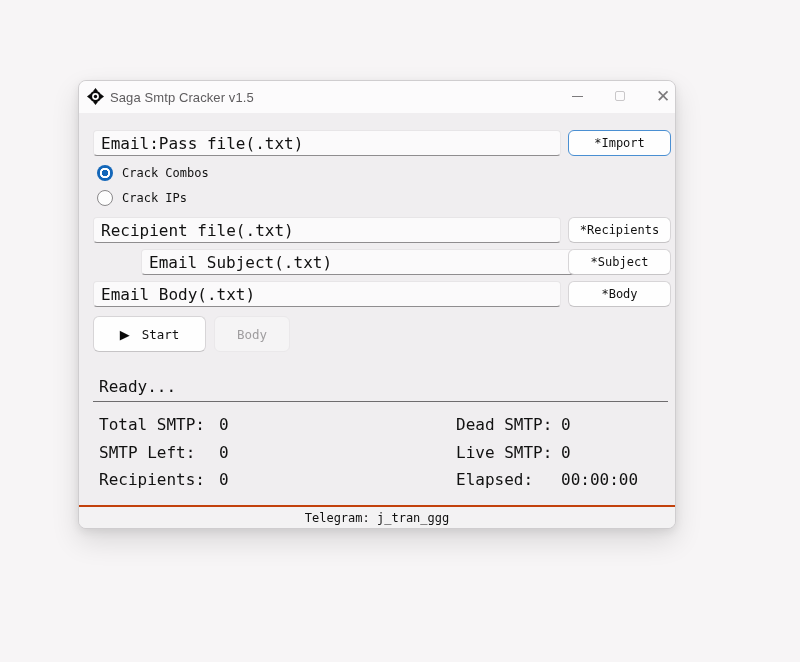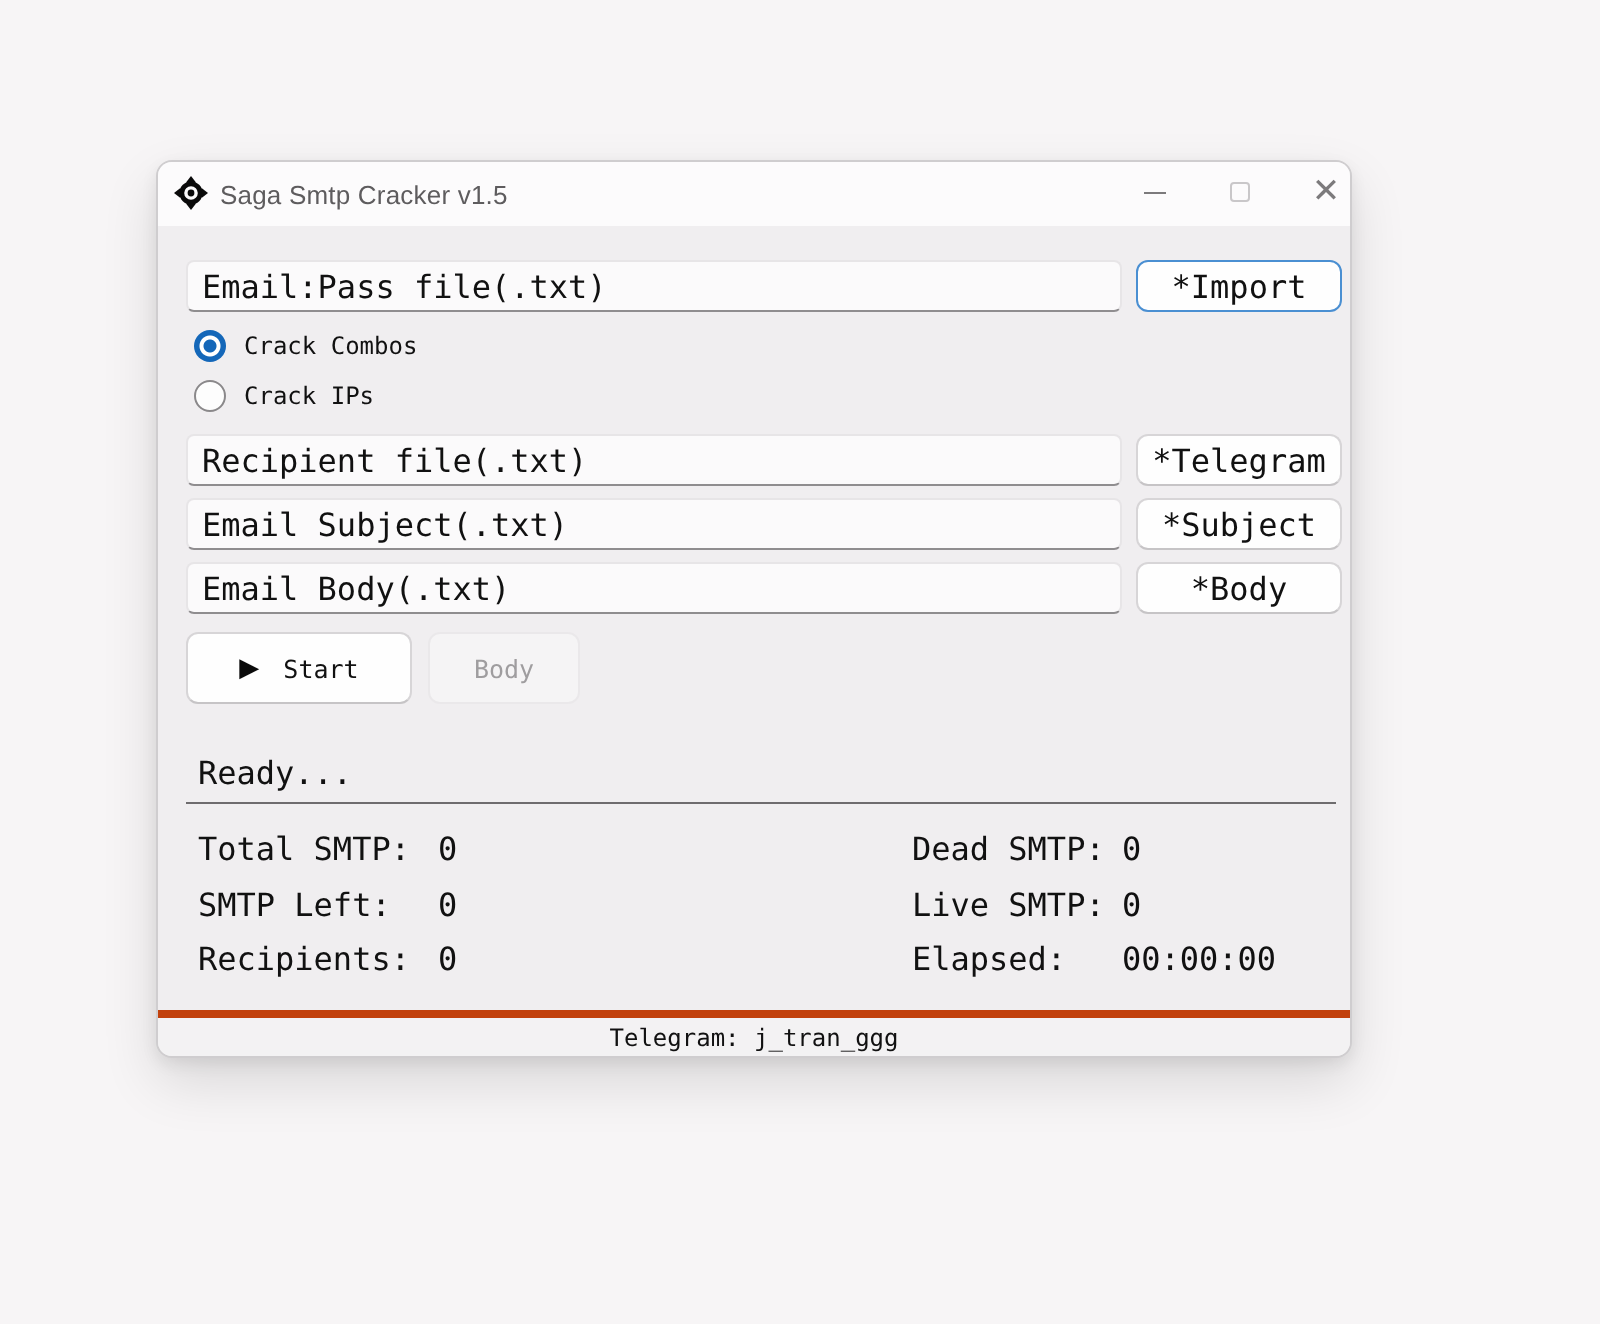--- a/index.html
+++ b/index.html
@@ -55,21 +55,21 @@
     padding: 0 7px;
     outline: none;
   }
   .side-btn {
     position: absolute; left: 489px; width: 103px; height: 26px;
     background: #fefefe;
     border: 1px solid #d7d5d7;
     border-bottom-color: #c6c4c6;
     border-radius: 6px;
     font-family: "DejaVu Sans Mono", monospace;
-    font-size: 16px; color: #111;
+    font-size: 12px; color: #111;
     display: flex; align-items: center; justify-content: center;
     cursor: default;
   }
   .side-btn.accent { border: 1.5px solid #4a8fd2; }
 
   .radio-row {
     position: absolute; left: 18px; height: 17px;
     display: flex; align-items: center; gap: 9px;
     font-family: "DejaVu Sans Mono", monospace;
     font-size: 12px; color: #111;
@@ -117,21 +117,21 @@
   .col-l-value { left: 140px; }
   .col-r-label { left: 377px; }
   .col-r-value { left: 482px; }
   .srow-0 { top: 337px; }
   .srow-1 { top: 365px; }
   .srow-2 { top: 392px; }
 
   .footer {
     position: absolute; left: 0; right: 0; bottom: 0; height: 23px;
     background: #f3f2f3;
-    border-top: 4px solid #c2410c;
+    border-top: 2px solid #c2410c;
     display: flex; align-items: center; justify-content: center;
     font-family: "DejaVu Sans Mono", monospace;
     font-size: 12px; color: #111;
   }
 </style>
 </head>
 <body>
 
 <div class="window">
 
@@ -164,23 +164,23 @@
   <div class="radio-row" style="top:83px">
     <span class="radio-dot on"></span>
     <span>Crack Combos</span>
   </div>
   <div class="radio-row" style="top:108px">
     <span class="radio-dot off"></span>
     <span>Crack IPs</span>
   </div>
 
   <input class="textfield" style="top: 136px;" type="text" value="Recipient file(.txt)">
-  <div class="side-btn" style="top:136px">*Telegram</div>
-
-  <input class="textfield" style="top: 168px;" type="text" value="Email Subject(.txt)">
+  <div class="side-btn" style="top:136px">*Recipients</div>
+
+  <input class="textfield" style="top: 168px; margin-left: 48px;" type="text" value="Email Subject(.txt)">
   <div class="side-btn" style="top:168px">*Subject</div>
 
   <input class="textfield" style="top: 200px;" type="text" value="Email Body(.txt)">
   <div class="side-btn" style="top:200px">*Body</div>
 
   <div class="big-btn btn-start">
     <span class="play-glyph">▶</span>
     <span>Start</span>
   </div>
   <div class="big-btn btn-stop">Body</div>

